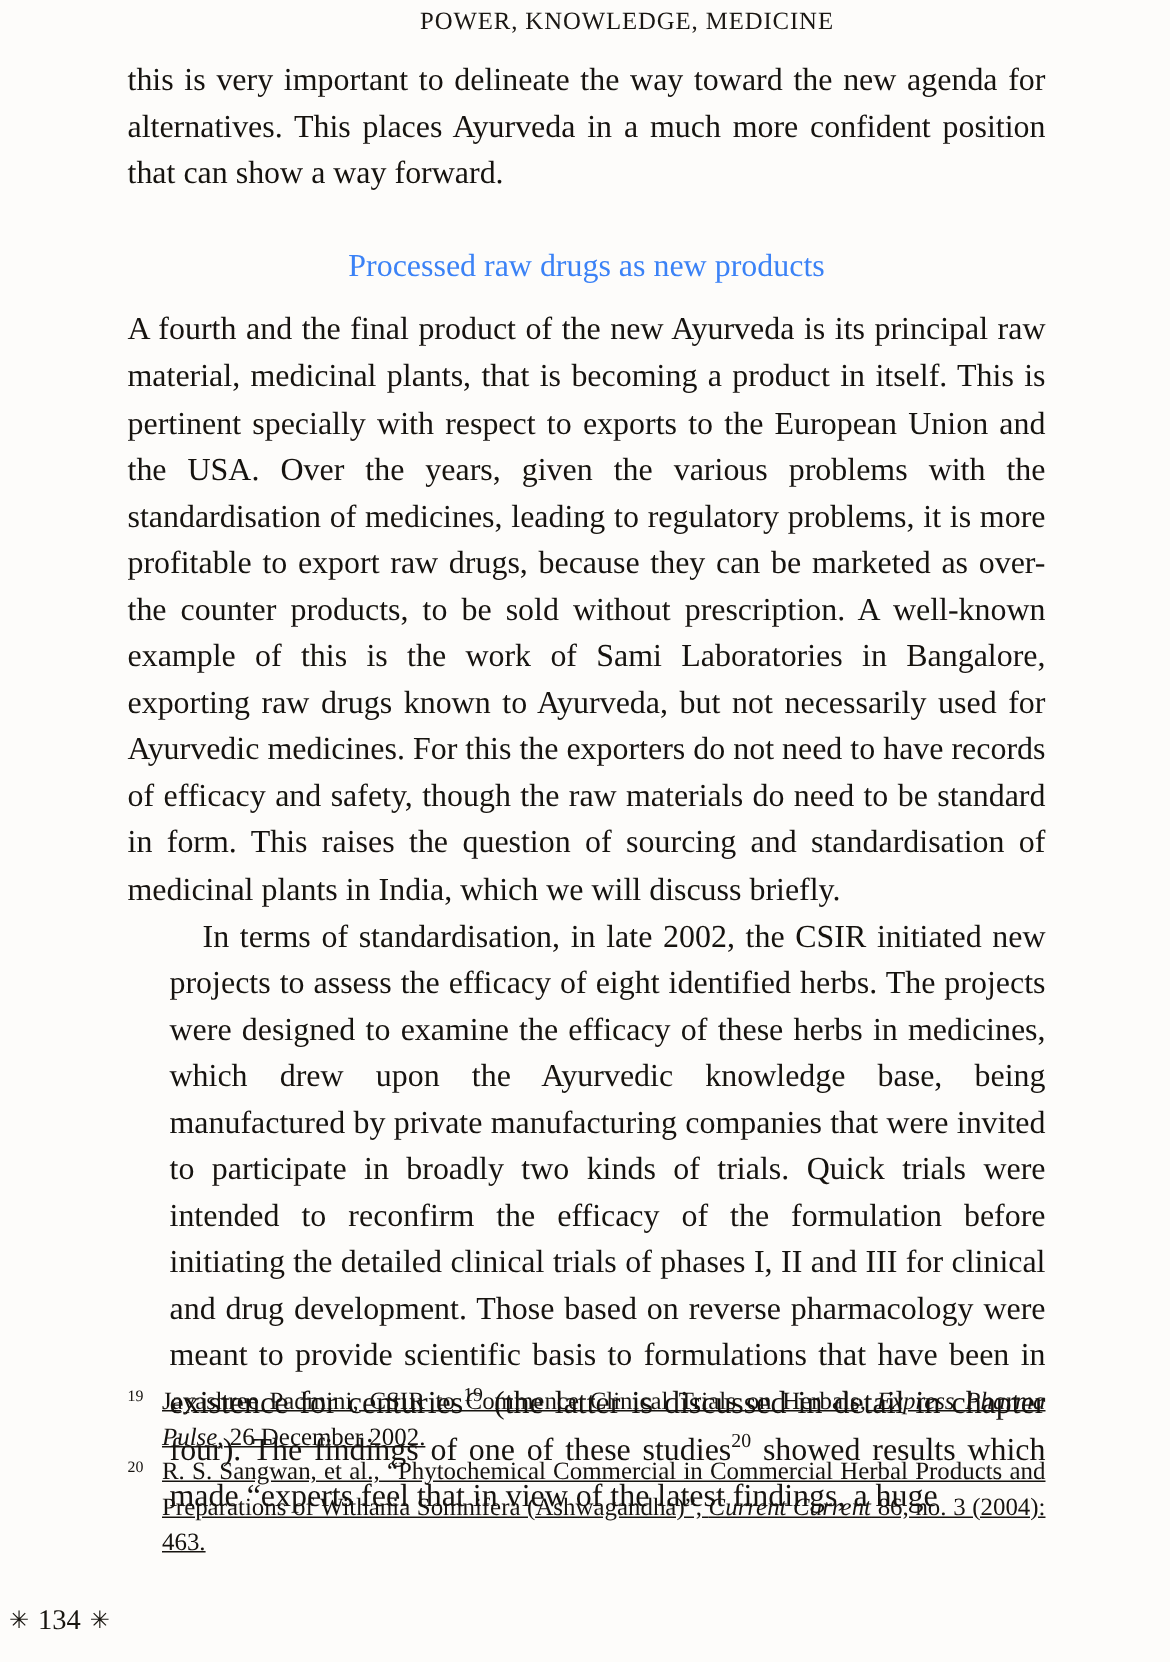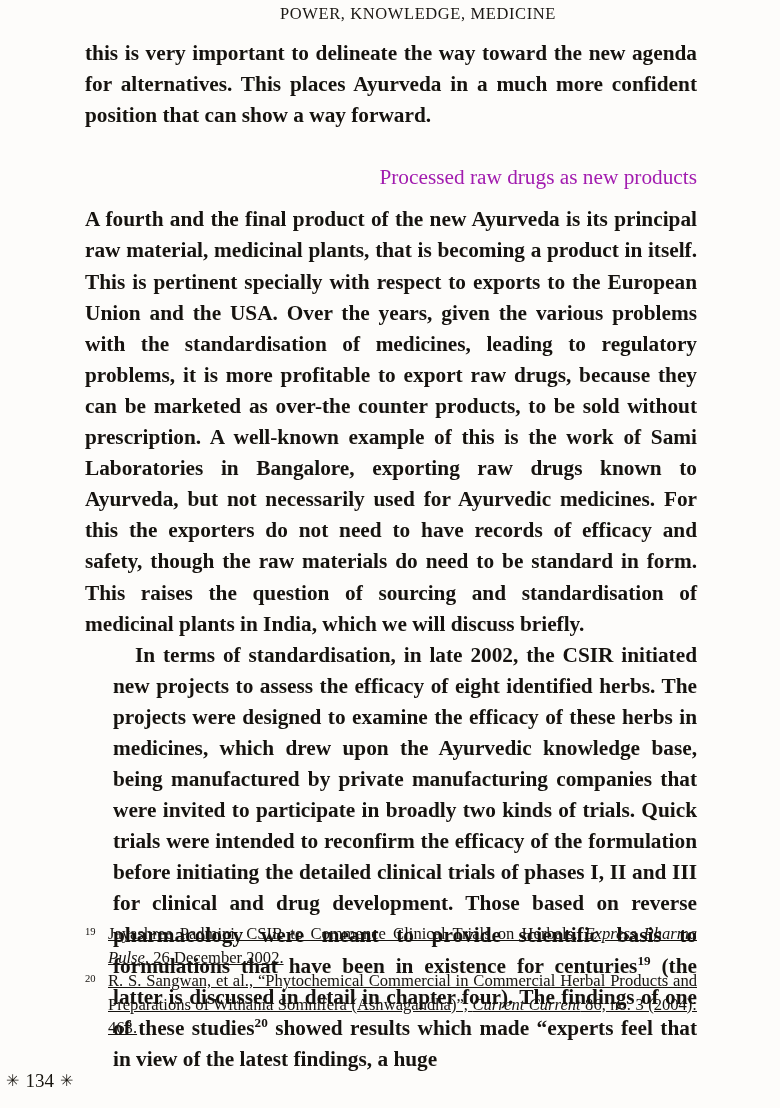--- a/index.html
+++ b/index.html
@@ -45,36 +45,35 @@
   }
 
   p.body-par {
     margin: 0;
     font-size: 21.3px;
     line-height: 31.1px;
     text-align: justify;
     text-justify: inter-word;
     color: #16130f;
     hyphens: none;
-    font-weight: bold;
   }
   p.body-par.indented {
     text-indent: 22px;
     margin-left: 28px;
   }
   p.body-par.last-line-natural {
     text-align-last: left;
   }
 
   .subhead {
     margin: 0;
     font-size: 21.3px;
     line-height: 31.1px;
-    text-align: right;
-    color: #a21caf;
+    text-align: center;
+    color: #3b82f6;
   }
 
   .gap-after-par1 { height: 31px; }
   .gap-after-subhead { height: 11px; }
 
   sup.fn-ref {
     font-size: 0.62em;
     vertical-align: super;
     line-height: 0;
   }

